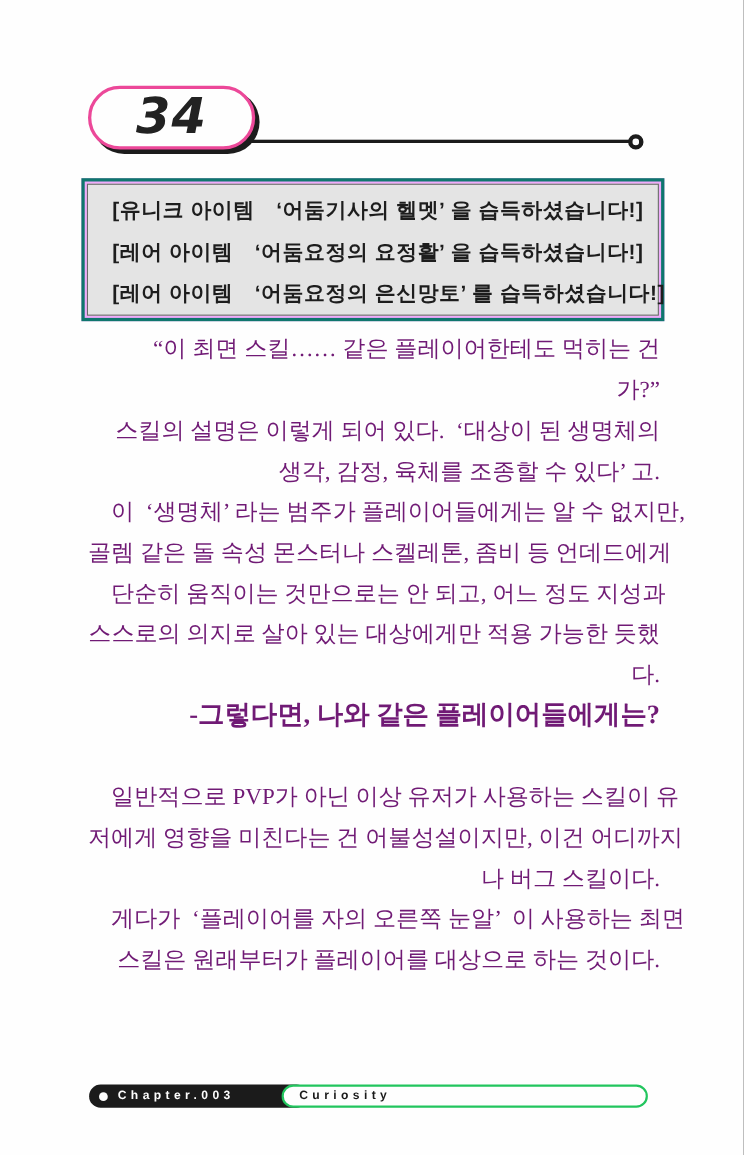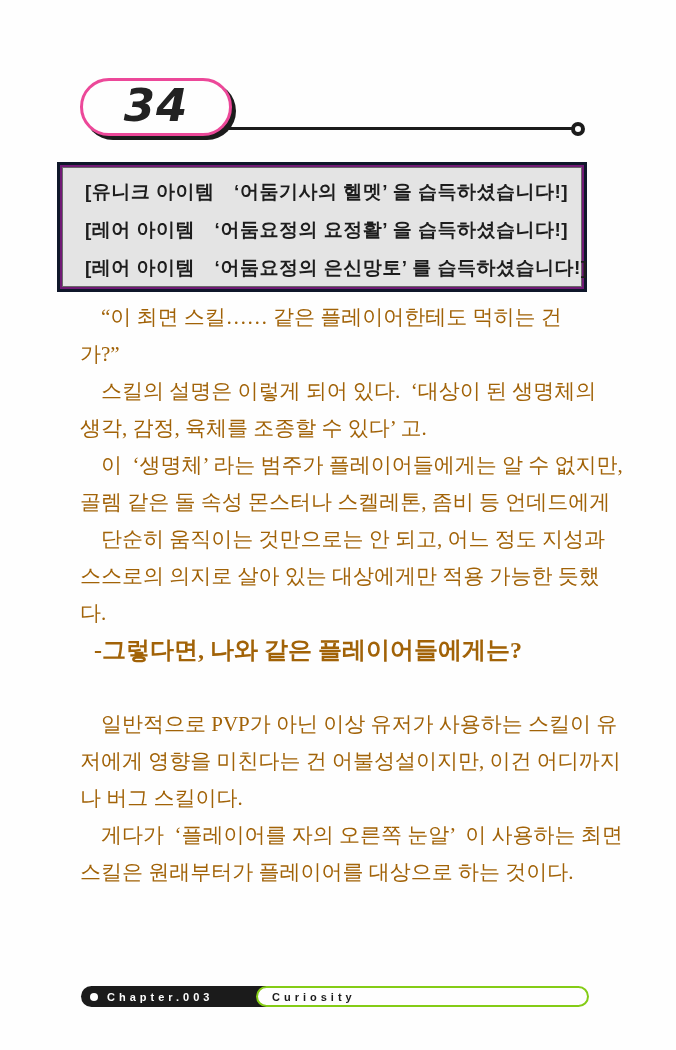--- a/index.html
+++ b/index.html
@@ -48,24 +48,24 @@
     width: 14px; height: 14px;
     border: 4px solid #1c1c1c;
     border-radius: 50%;
     background: #fefefe;
     box-sizing: border-box;
   }
 
   
   .notif-box {
     position: absolute;
-    left: 57px; top: 162px;
+    left: 74px; top: 162px;
     width: 530px; height: 130px;
-    border: 3px solid #0f172a;
-    background: #701a75;
+    border: 3px solid #0f766e;
+    background: #f0abfc;
     padding: 2px;
     box-sizing: border-box;
   }
   .notif-inner {
     width: 100%; height: 100%;
     border: 1px solid #6a6a6a;
     background: #e4e4e4;
     box-sizing: border-box;
     padding: 5px 0 0 22px;
   }
@@ -83,21 +83,22 @@
   .body-text {
     position: absolute;
     left: 80px; top: 299px;
     width: 520px;
   }
   .para { margin: 0; }
   .para .line {
     font-size: 21px;
     line-height: 37px;
     white-space: pre;
-    color: #a16207;
+    color: #701a75;
+    text-align: right;
   }
   .para .line.first { padding-left: 21px; }
   .para.heading .line {
     font-weight: bold;
     font-size: 24px;
     line-height: 37px;
   }
   .para.heading { margin-top: 0px; margin-bottom: 37px; }
   .para.heading .line.first { padding-left: 14px; }
 
@@ -126,21 +127,21 @@
     font-weight: bold;
     font-size: 11px;
     letter-spacing: 4px;
     transform: translateY(-0.5px);
   }
   .section-pill {
     position: absolute;
     left: 256px; top: 0;
     width: 333px; height: 21px;
     background: #fefefe;
-    border: 2px solid #84cc16;
+    border: 2px solid #22c55e;
     border-radius: 11px;
     display: flex; align-items: center;
     box-sizing: border-box;
     padding-left: 14px;
   }
   .section-pill .label {
     color: #1b1b1b;
     font-family: "Liberation Sans", "DejaVu Sans", sans-serif;
     font-weight: bold;
     font-size: 11px;

